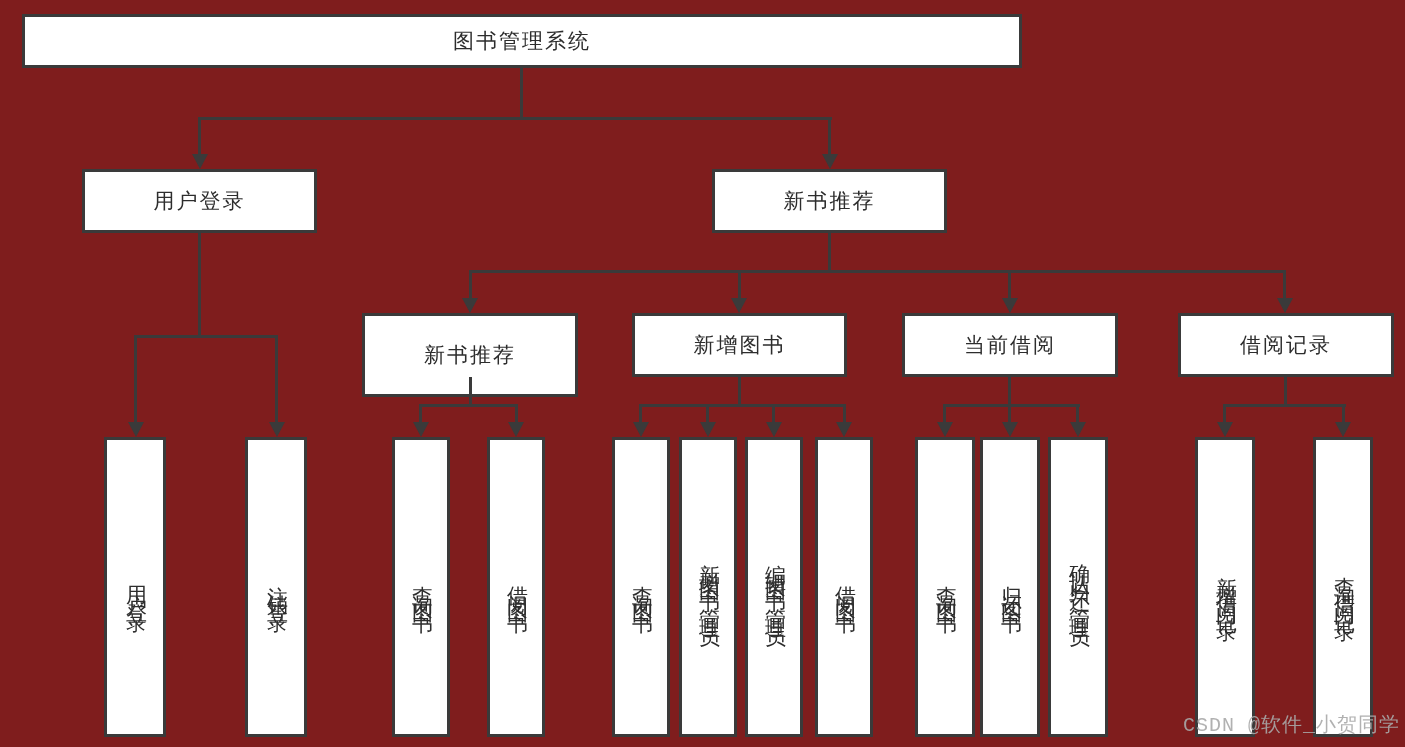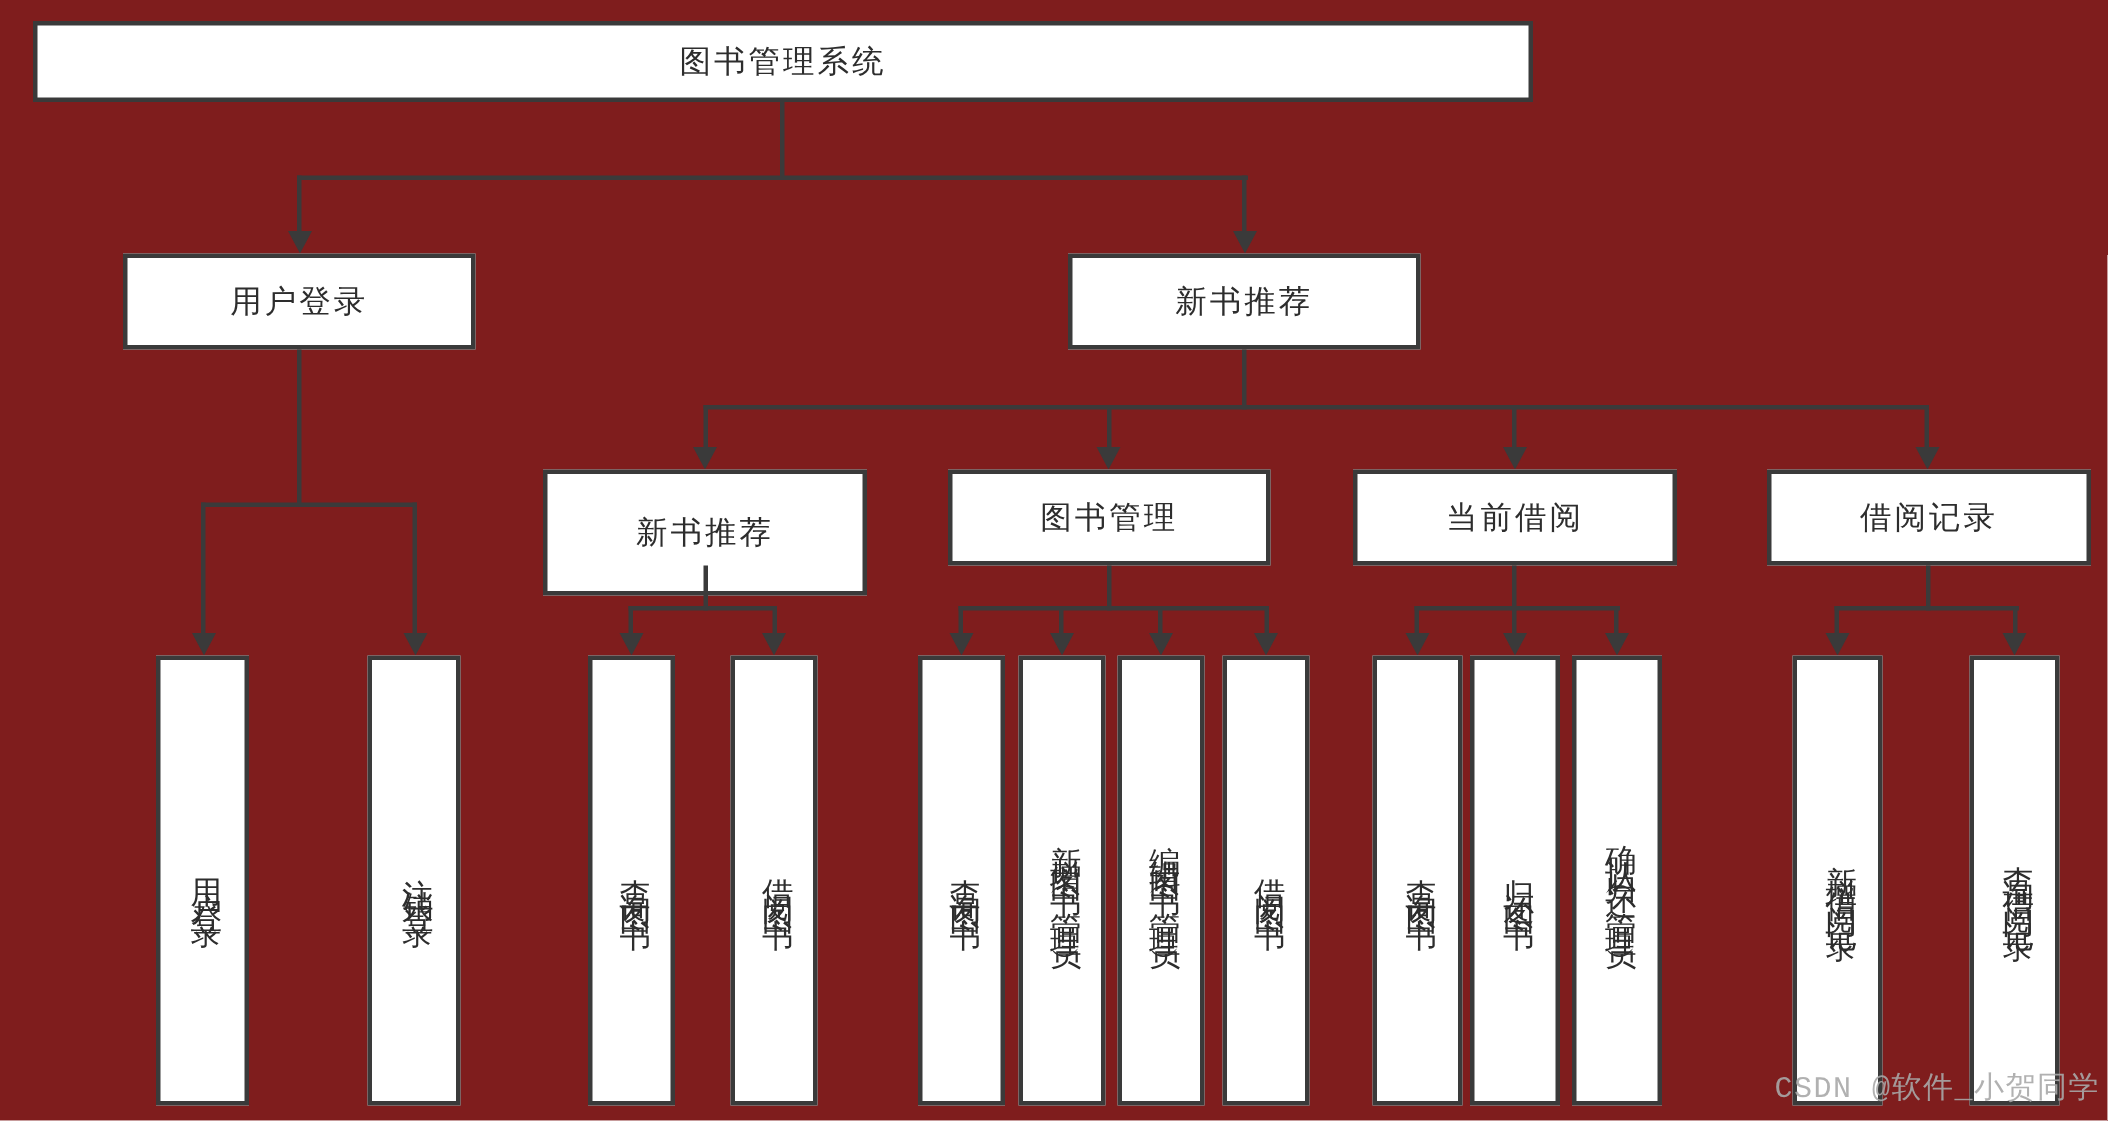--- a/index.html
+++ b/index.html
@@ -83,21 +83,21 @@
   <div class="arrow" style="left:731px;top:298px;"></div>
   <div class="vline" style="left:1008px;top:270px;height:31px;"></div>
   <div class="arrow" style="left:1002px;top:298px;"></div>
   <div class="vline" style="left:1283px;top:270px;height:31px;"></div>
   <div class="arrow" style="left:1277px;top:298px;"></div>
 
   <div class="node hnode" style="left:362px;top:313px;width:216px;height:84px;">
     <span>新书推荐</span>
   </div>
   <div class="node hnode" style="left:632px;top:313px;width:215px;height:64px;">
-    <span>图书管理</span>
+    <span>新增图书</span>
   </div>
   <div class="node hnode" style="left:902px;top:313px;width:216px;height:64px;">
     <span>当前借阅</span>
   </div>
   <div class="node hnode" style="left:1178px;top:313px;width:216px;height:64px;">
     <span>借阅记录</span>
   </div>
 
   <div class="vline" style="left:469px;top:377px;height:30px;"></div>
   <div class="hline" style="left:419px;top:404px;width:99px;"></div>

